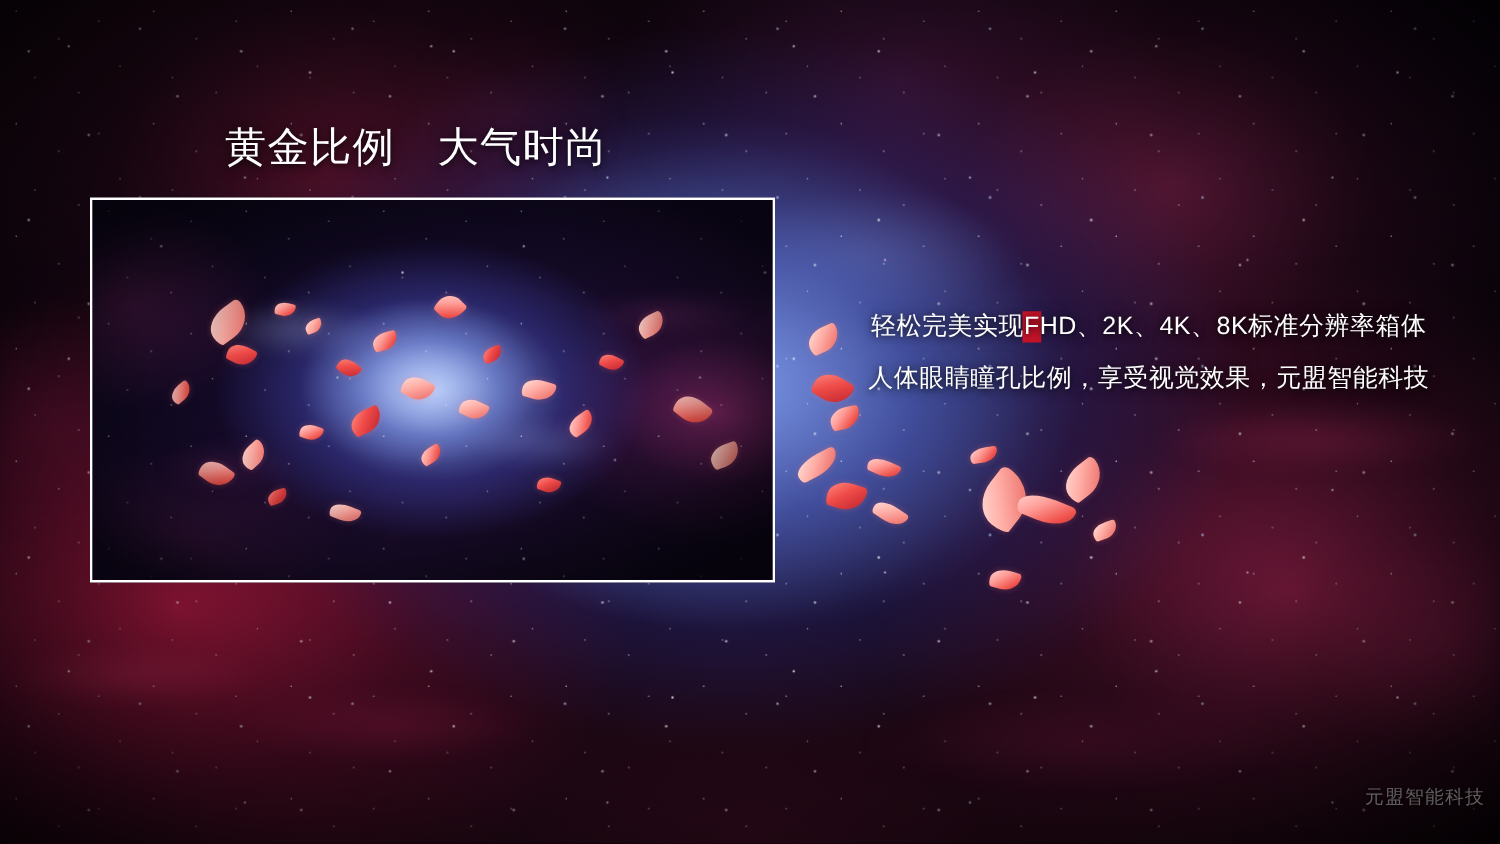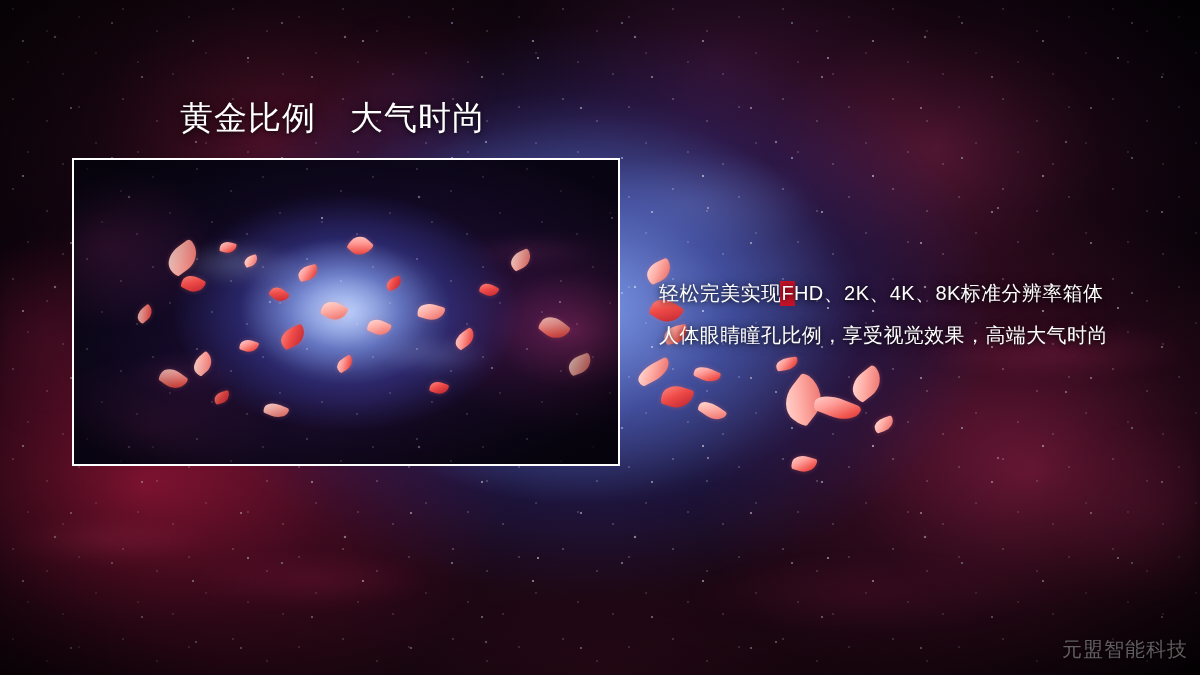--- a/index.html
+++ b/index.html
@@ -164,42 +164,43 @@
     line-height: 1.12;
     color: #ffffff;
     letter-spacing: 1px;
     white-space: pre;
     text-shadow: 0 1px 5px rgba(0,0,0,0.65), 0 0 14px rgba(0,0,0,0.45);
   }
 
   .body-text {
     position: absolute;
     left: 659px;
-    top: 272px;
+    top: 240px;
     width: 520px;
+    text-align: center;
   }
   .body-line {
     font-size: 20px;
     line-height: 42px;
     color: #ffffff;
     white-space: nowrap;
     letter-spacing: 0.4px;
     text-shadow: 0 1px 5px rgba(0,0,0,0.70), 0 0 12px rgba(0,0,0,0.50);
   }
   .hl {
     background: #c8142a;
     padding: 0 0 1px 0;
     box-shadow: 0 0 0 1px #c8142a;
   }
 
   .watermark {
     position: absolute;
     right: 12px;
-    bottom: 12px;
-    font-size: 20px;
+    bottom: 28px;
+    font-size: 15px;
     color: rgba(150,150,150,0.62);
     letter-spacing: 1px;
     text-shadow: 0 1px 2px rgba(0,0,0,0.55);
     margin-left: 24px;
   }
 </style>
 </head>
 <body>
 
 <div class="slide">
@@ -257,18 +258,18 @@
     <div class="petal deep" style="left:356px; top:222px; width:18px; height:12px; transform:rotate(20deg);"></div>
     <div class="petal" style="left:62px; top:148px; width:18px; height:12px; transform:rotate(-40deg);"></div>
 
     <div class="panel-vignette"></div>
   </div>
 
   <div class="title">黄金比例　大气时尚</div>
 
   <div class="body-text">
     <div class="body-line"><span>轻松完美实现</span><span class="hl">F</span><span>HD、2K、4K、8K标准分辨率箱体</span></div>
-    <div class="body-line">人体眼睛瞳孔比例，享受视觉效果，高端大气时尚</div>
+    <div class="body-line">人体眼睛瞳孔比例，享受视觉效果，元盟智能科技</div>
   </div>
 
   <div class="watermark">元盟智能科技</div>
 
 </div>
 
 </body></html>

